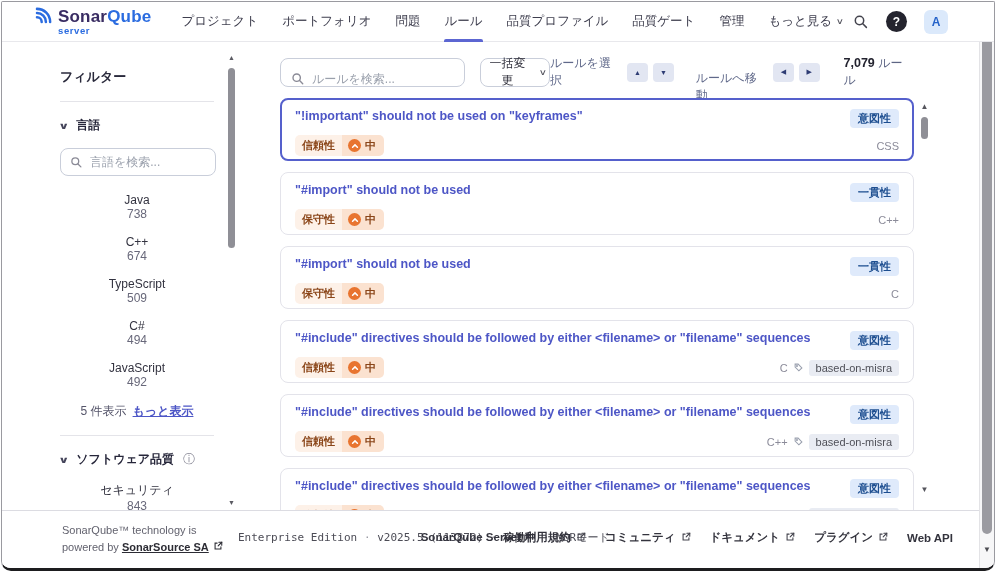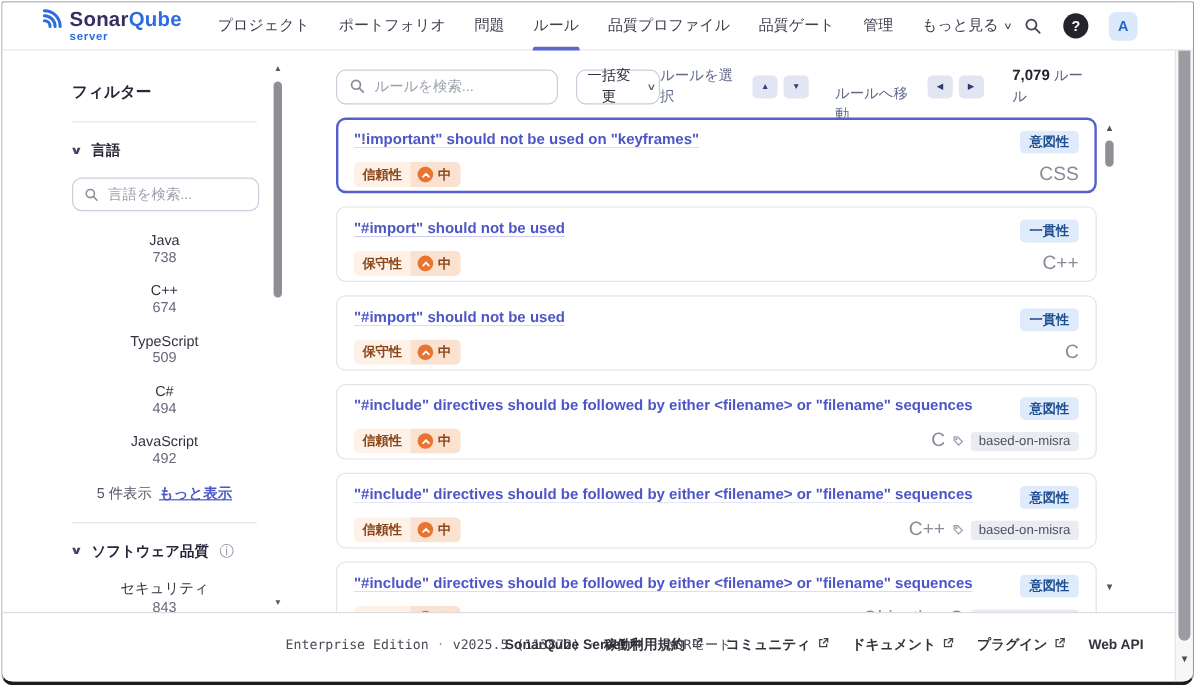--- a/index.html
+++ b/index.html
@@ -56,21 +56,21 @@
 
   
   .sb-scroll { position:absolute; left:224px; top:12px; width:11px; height:452px; }
   .sb-scroll .arr { position:absolute; left:0; width:100%; text-align:center; font-size:7px; color:#5a5a62; }
   .sb-scroll .thumb { position:absolute; left:2px; width:7px; top:14px; height:180px; background:#8f8f96; border-radius:4px; }
 
   
   .main { position:absolute; left:278px; top:0; width:634px; height:100%; }
   .toolbar { display:flex; align-items:center; margin-top:15px; height:30px; }
   .search-box { width:186px; height:29px; border:1px solid #c9ceda; border-radius:8px; background:#fff;
-                display:flex; align-items:center; gap:7px; padding:0 10px; }
+                display:flex; align-items:flex-end; gap:7px; padding:0 10px; }
   .search-box input { border:0; outline:0; width:130px; font-size:12px; color:#333; background:transparent; font-family:inherit; }
   .search-box input::placeholder { color:#9aa0ac; }
   .bulk-btn { height:29px; margin-left:15px; border:1px solid #c9ceda; border-radius:8px; background:#fff;
               font-size:12px; color:#2e2e3a; font-weight:500; padding:0 3px; display:flex; align-items:center;
               gap:9px; cursor:pointer; font-family:inherit; }
   .bulk-caret { font-size:8px; color:#55555f; transform:scaleX(1.4); }
   .toolbar-right { margin-left:auto; display:flex; align-items:center; font-size:12px; color:#60698a; }
   .mini-btn { width:21px; height:19px; background:#e2e6f2; border-radius:4px; display:flex; align-items:center;
               justify-content:center; font-size:7px; color:#2e3c74; cursor:pointer; margin-left:5px; }
   .tb-label { margin-left:0; }
@@ -89,21 +89,21 @@
   .attr-badge { font-size:11px; font-weight:600; color:var(--badge-text); background:var(--badge-bg);
                 padding:2px 8px; border-radius:4px; white-space:nowrap; flex:0 0 auto; }
   .rule-bottom { display:flex; justify-content:space-between; align-items:center; margin-top:7px; }
   .quality-pill { display:inline-flex; align-items:stretch; border-radius:5px; overflow:hidden;
                   font-size:11px; font-weight:700; color:var(--pill-text); }
   .qp-left { background:var(--pill-left-bg); padding:3px 7px; display:flex; align-items:center; }
   .qp-right { background:var(--pill-right-bg); padding:3px 8px 3px 6px; display:flex; align-items:center; gap:4px; }
   .sev-circle { width:13px; height:13px; border-radius:50%; background:var(--sev-orange);
                 display:flex; align-items:center; justify-content:center; }
   .rule-meta { display:flex; align-items:center; gap:6px; }
-  .rule-language { font-size:16px; color:var(--language-text); }
+  .rule-language { font-size:11px; color:var(--language-text); }
   .tag-icon { display:flex; align-items:center; color:#9aa0ae; }
   .tag-pill { background:var(--tag-bg); color:var(--tag-text); font-size:11px; padding:2px 7px;
               border-radius:3px; cursor:pointer; }
 
   
   .list-scroll { position:absolute; left:916px; top:60px; width:13px; height:392px; }
   .list-scroll .arr { position:absolute; left:0; width:100%; text-align:center; font-size:8px; color:#55555d; }
   .list-scroll .thumb { position:absolute; left:3px; width:7px; top:15px; height:22px; background:#8f8f96; border-radius:4px; }
 
   
@@ -429,20 +429,31 @@
     </div>
 
     <div class="list-scroll">
       <span class="arr" style="top:0">▲</span>
       <span class="thumb"></span>
       <span class="arr" style="bottom:0">▼</span>
     </div>
   </div>
 
   <div class="footer">
+    <div class="f-left">
+      <div>SonarQube™ technology is</div>
+      <div>
+        <span>powered by</span>
+        <a>SonarSource SA</a><span class="ext"><svg width="10" height="10" viewBox="0 0 12 12" fill="none" stroke="currentColor" stroke-width="1.3" stroke-linecap="round">
+              <path d="M5 2.5H2.5v7h7V7"></path>
+              <path d="M7 1.5h3.5V5"></path>
+              <path d="M10.5 1.5L6.2 5.8"></path>
+            </svg></span>
+      </div>
+    </div>
     <div class="f-center">
         <span>Enterprise Edition</span>
         <span class="sep">·</span>
         <span>v2025.5 (113872)</span>
         <span class="sep">·</span>
         <span class="strong">稼働中</span>
         <span class="sep">·</span>
         <span>MQRモード</span>
       </div>
     <div class="f-right">

